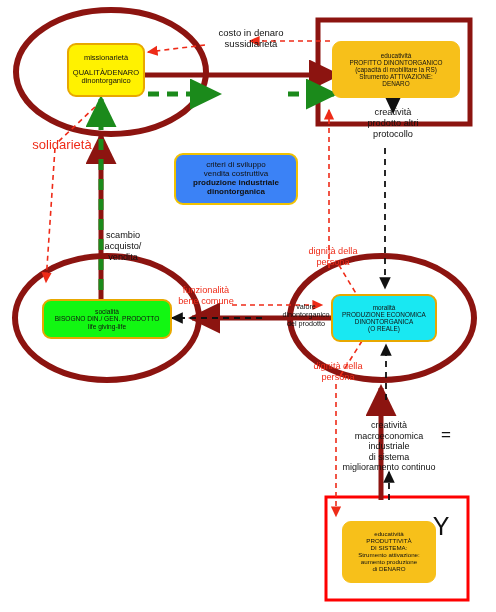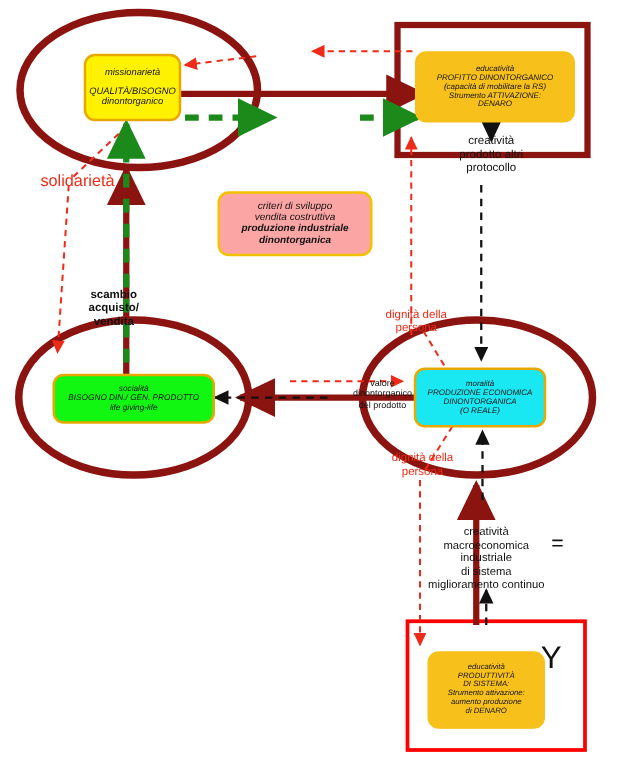--- a/index.html
+++ b/index.html
@@ -1,21 +1,21 @@
 <!DOCTYPE html>
 <html><head>
 <meta charset="utf-8">
 <style>
   html,body{margin:0;padding:0;background:#ffffff;}
   body{width:496px;height:612px;overflow:hidden;font-family:"Liberation Sans",sans-serif;}
   #stage{position:relative;width:496px;height:612px;background:#fff;}
   #wires{position:absolute;left:0;top:0;width:496px;height:612px;}
   .node{position:absolute;box-sizing:border-box;display:flex;flex-direction:column;
         align-items:center;justify-content:center;text-align:center;line-height:1.12;}
-  .rbox{border-radius:9px;font-style:italic;}
+  .rbox{border-radius:9px;}
   .lbl{position:absolute;text-align:center;line-height:1.18;white-space:pre-line;}
   .blk{color:#111;}
   .red{color:#ee2b18;}
   .b{font-weight:bold;}
 </style>
 </head>
 <body>
 
 <div id="stage">
 
@@ -64,33 +64,33 @@
     <line x1="393" y1="100" x2="393" y2="112" stroke="#111" stroke-width="2.4" stroke-dasharray="1,0" marker-end="url(#mBlack)"></line>
     <line x1="385" y1="148" x2="385" y2="288" stroke="#111" stroke-width="1.8" stroke-dasharray="6,5" marker-end="url(#mBlack)"></line>
     <line x1="262" y1="318" x2="172" y2="318" stroke="#111" stroke-width="1.8" stroke-dasharray="6,5" marker-end="url(#mBlack)"></line>
     <line x1="386" y1="400" x2="386" y2="345" stroke="#111" stroke-width="1.8" stroke-dasharray="6,5" marker-end="url(#mBlack)"></line>
     <line x1="389" y1="500" x2="389" y2="472" stroke="#111" stroke-width="1.8" stroke-dasharray="6,5" marker-end="url(#mBlack)"></line>
   </svg>
 
   <div class="node rbox" style="left:67px;top:43px;width:78px;height:54px;background:#fff200;border:2px solid #e8a800;font-size:7.5px;color:#111;">
     <span>missionarietà</span>
     <span style="height:6px"></span>
-    <span>QUALITÀ/BISOGNO</span>
+    <span>QUALITÀ/DENARO</span>
     <span>dinontorganico</span>
   </div>
 
   <div class="node rbox" style="left:332px;top:41px;width:128px;height:57px;background:#f7c01a;border:1px solid #f7c01a;font-size:6.4px;color:#111;">
     <span>educatività</span>
     <span>PROFITTO DINONTORGANICO</span>
     <span>(capacità di mobilitare la RS)</span>
     <span>Strumento ATTIVAZIONE:</span>
     <span>DENARO</span>
   </div>
 
-  <div class="node rbox" style="left:174px;top:153px;width:124px;height:52px;background:#fca5a5;border:2px solid #f2c200;font-size:8px;color:#111;">
+  <div class="node rbox" style="left:174px;top:153px;width:124px;height:52px;background:#3b82f6;border:2px solid #f2c200;font-size:8px;color:#111;">
     <span>criteri di sviluppo</span>
     <span>vendita costruttiva</span>
     <span class="b">produzione industriale</span>
     <span class="b">dinontorganica</span>
   </div>
 
   <div class="node rbox" style="left:42px;top:299px;width:130px;height:40px;background:#12f712;border:2px solid #e8a800;font-size:6.6px;color:#111;">
     <span>socialità</span>
     <span>BISOGNO DIN./ GEN. PRODOTTO</span>
     <span>life giving-life</span>
@@ -105,32 +105,36 @@
 
   <div class="node rbox" style="left:342px;top:521px;width:94px;height:62px;background:#f7c01a;border:1px solid #f7c01a;font-size:6.2px;color:#111;">
     <span>educatività</span>
     <span>PRODUTTIVITÀ</span>
     <span>DI SISTEMA:</span>
     <span>Strumento attivazione:</span>
     <span>aumento produzione</span>
     <span>di DENARO</span>
   </div>
 
+  <div class="lbl blk" style="left:196px;top:27px;width:110px;font-size:9.5px;">costo in denaro
+sussidiarietà</div>
 
 
   <div class="lbl blk" style="left:343px;top:107px;width:100px;font-size:9.2px;">creatività
 prodotto altri
 protocollo</div>
 
   <div class="lbl red" style="left:22px;top:137px;width:80px;font-size:13px;">solidarietà</div>
 
-  <div class="lbl blk" style="left:60px;top:230px;width:62px;font-size:9.2px;font-weight:bold;">scambio
+  <div class="lbl blk" style="left:92px;top:230px;width:62px;font-size:9.2px;">scambio
 acquisto/
 vendita</div>
 
+  <div class="lbl red" style="left:166px;top:285px;width:80px;font-size:9.2px;">funzionalità
+bene comune</div>
 
   <div class="lbl blk" style="left:269px;top:303px;width:74px;font-size:7.2px;">valore
 dinontorganico
 del prodotto</div>
 
   <div class="lbl red" style="left:290px;top:246px;width:86px;font-size:9.2px;">dignità della
 persona</div>
 
   <div class="lbl red" style="left:295px;top:361px;width:86px;font-size:9.2px;">dignità della
 persona</div>

